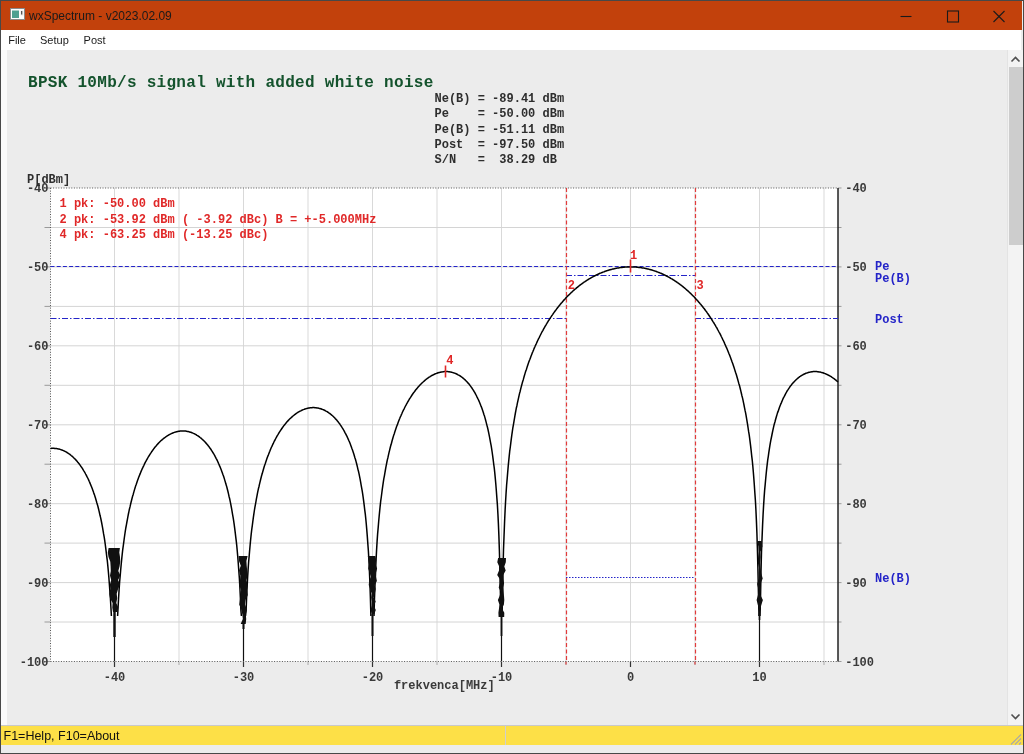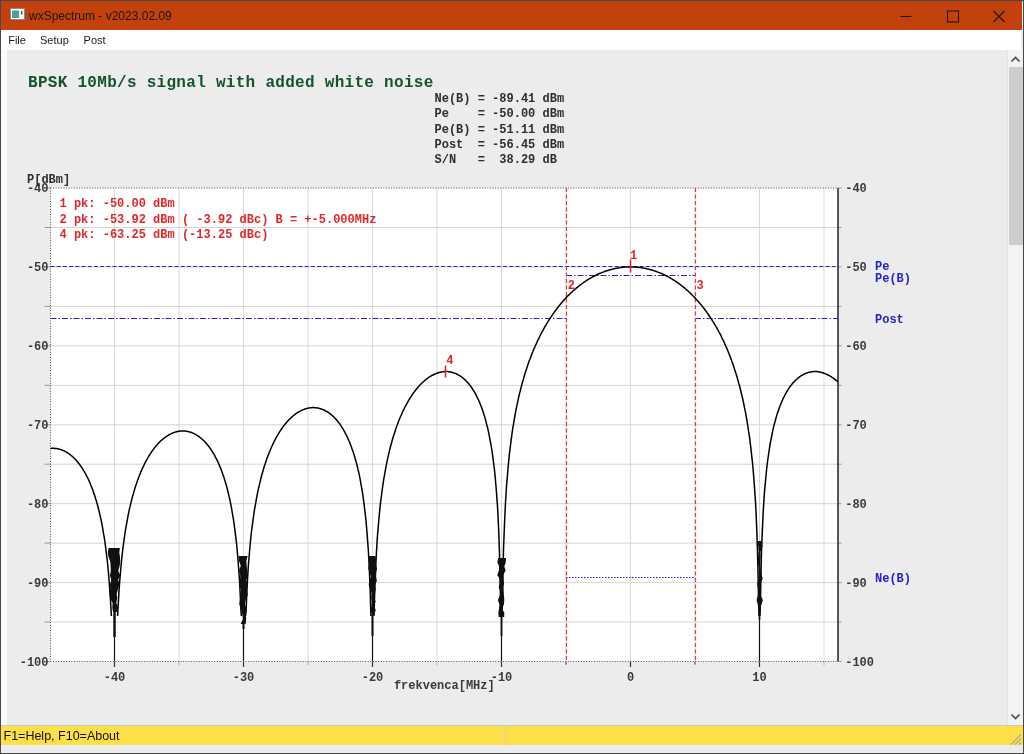--- a/index.html
+++ b/index.html
@@ -175,21 +175,21 @@
 <line x1="630.5" y1="259.5" x2="630.5" y2="272.5" stroke="#e02828" stroke-width="1.6"></line>
 <text x="571.3" y="288.9" text-anchor="middle" font-family="Liberation Mono, monospace" font-weight="bold" font-size="12px" fill="#e02828">2</text>
 <text x="700" y="288.9" text-anchor="middle" font-family="Liberation Mono, monospace" font-weight="bold" font-size="12px" fill="#e02828">3</text>
 <text x="449.8" y="363.7" text-anchor="middle" font-family="Liberation Mono, monospace" font-weight="bold" font-size="12px" fill="#e02828">4</text>
 <line x1="445.5" y1="365.5" x2="445.5" y2="377.5" stroke="#e02828" stroke-width="1.6"></line>
 </svg>
 <pre id="hdr-title">BPSK 10Mb/s signal with added white noise</pre>
 <pre id="hdr-b">Ne(B) = -89.41 dBm
 Pe    = -50.00 dBm
 Pe(B) = -51.11 dBm
-Post  = -56.45 dBm
+Post  = -97.50 dBm
 S/N   =  38.29 dB</pre>
 </div>
 <div id="scrollbar">
   <div id="sb-thumb"></div>
   <svg width="16" height="677" style="position:absolute;left:0;top:0">
     <polyline points="3.5,11.5 7.5,7.5 11.5,11.5" fill="none" stroke="#4f4f4f" stroke-width="1.6"></polyline>
     <polyline points="3.5,664.5 7.5,668.5 11.5,664.5" fill="none" stroke="#4f4f4f" stroke-width="1.6"></polyline>
   </svg>
 </div>
 <div id="gap"></div>

